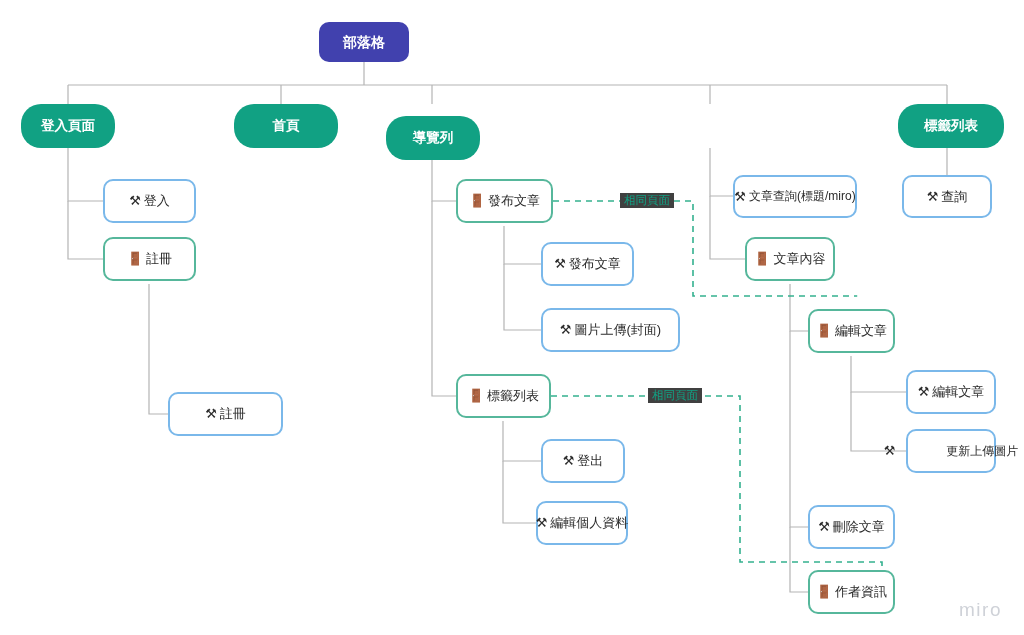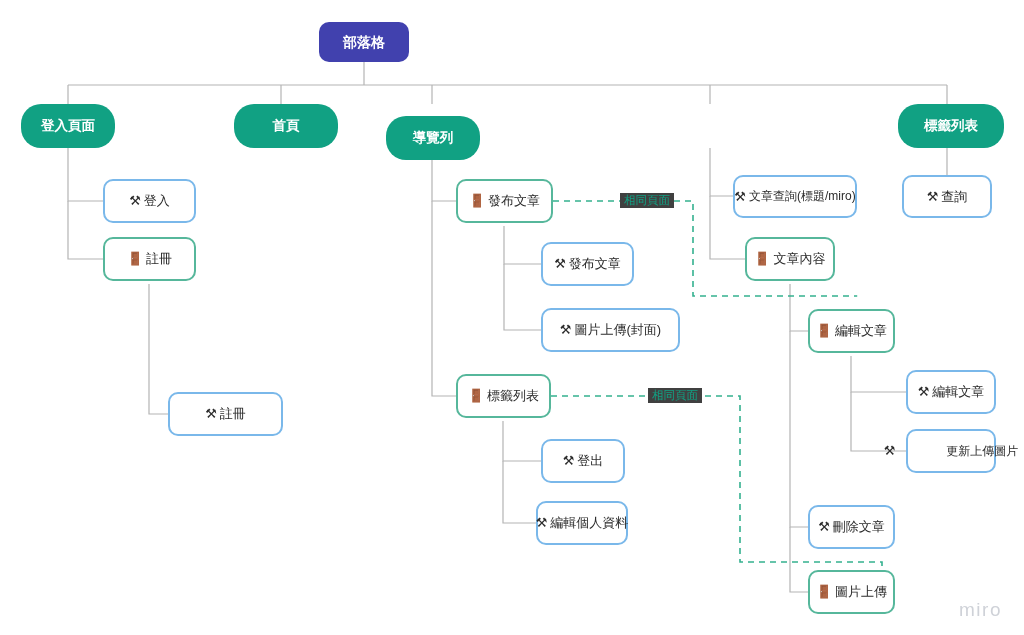--- a/index.html
+++ b/index.html
@@ -212,21 +212,21 @@
   <div class="node n-feature" style="left:906px;top:429px;width:90px;height:44px;">
     <span class="icon">⚒</span>
     <span class="lbl" style="font-size:12px;margin-left:48px;">更新上傳圖片</span>
   </div>
   <div class="node n-feature" style="left:808px;top:505px;width:87px;height:44px;">
     <span class="icon">⚒</span>
     <span class="lbl">刪除文章</span>
   </div>
   <div class="node n-page" style="left:808px;top:570px;width:87px;height:44px;">
     <span class="icon">🚪</span>
-    <span class="lbl">圖片上傳</span>
+    <span class="lbl">作者資訊</span>
   </div>
 
   <div class="node n-feature" style="left:902px;top:175px;width:90px;height:43px;">
     <span class="icon">⚒</span>
     <span class="lbl">查詢</span>
   </div>
 
   <div class="dash-label" style="left:620px;top:193px;">相同頁面</div>
   <div class="dash-label" style="left:648px;top:388px;">相同頁面</div>
 

